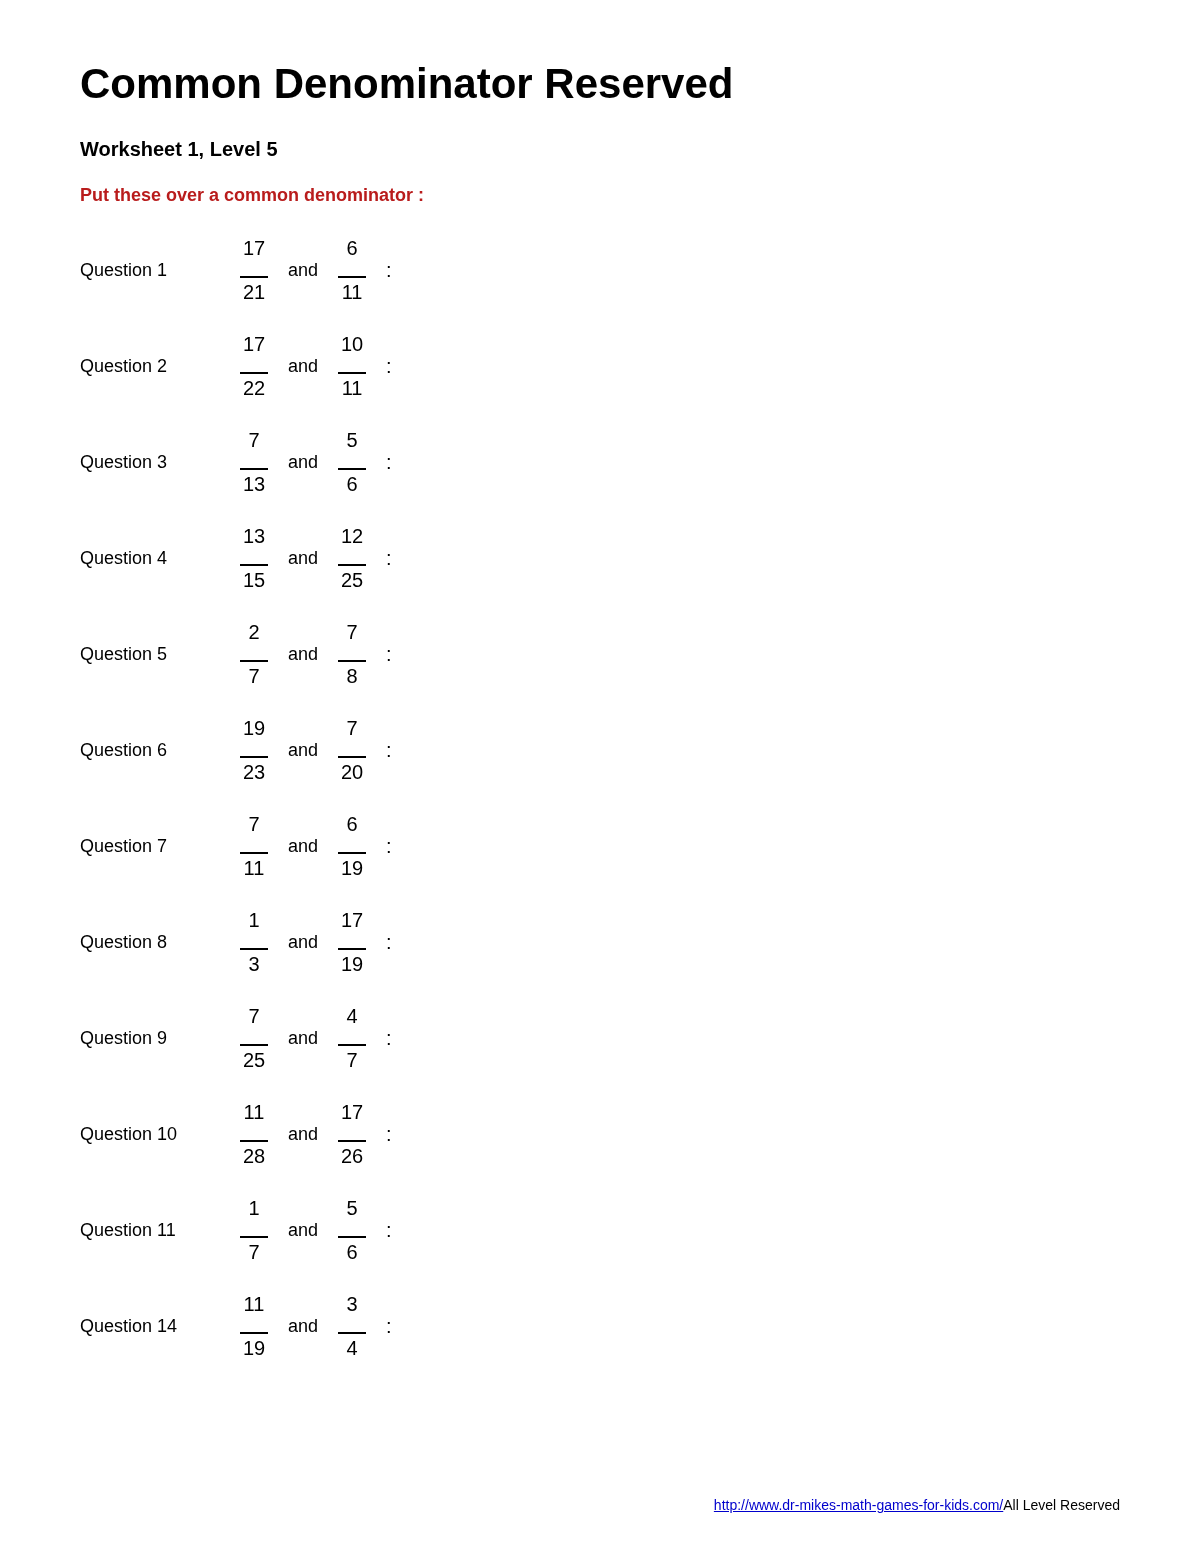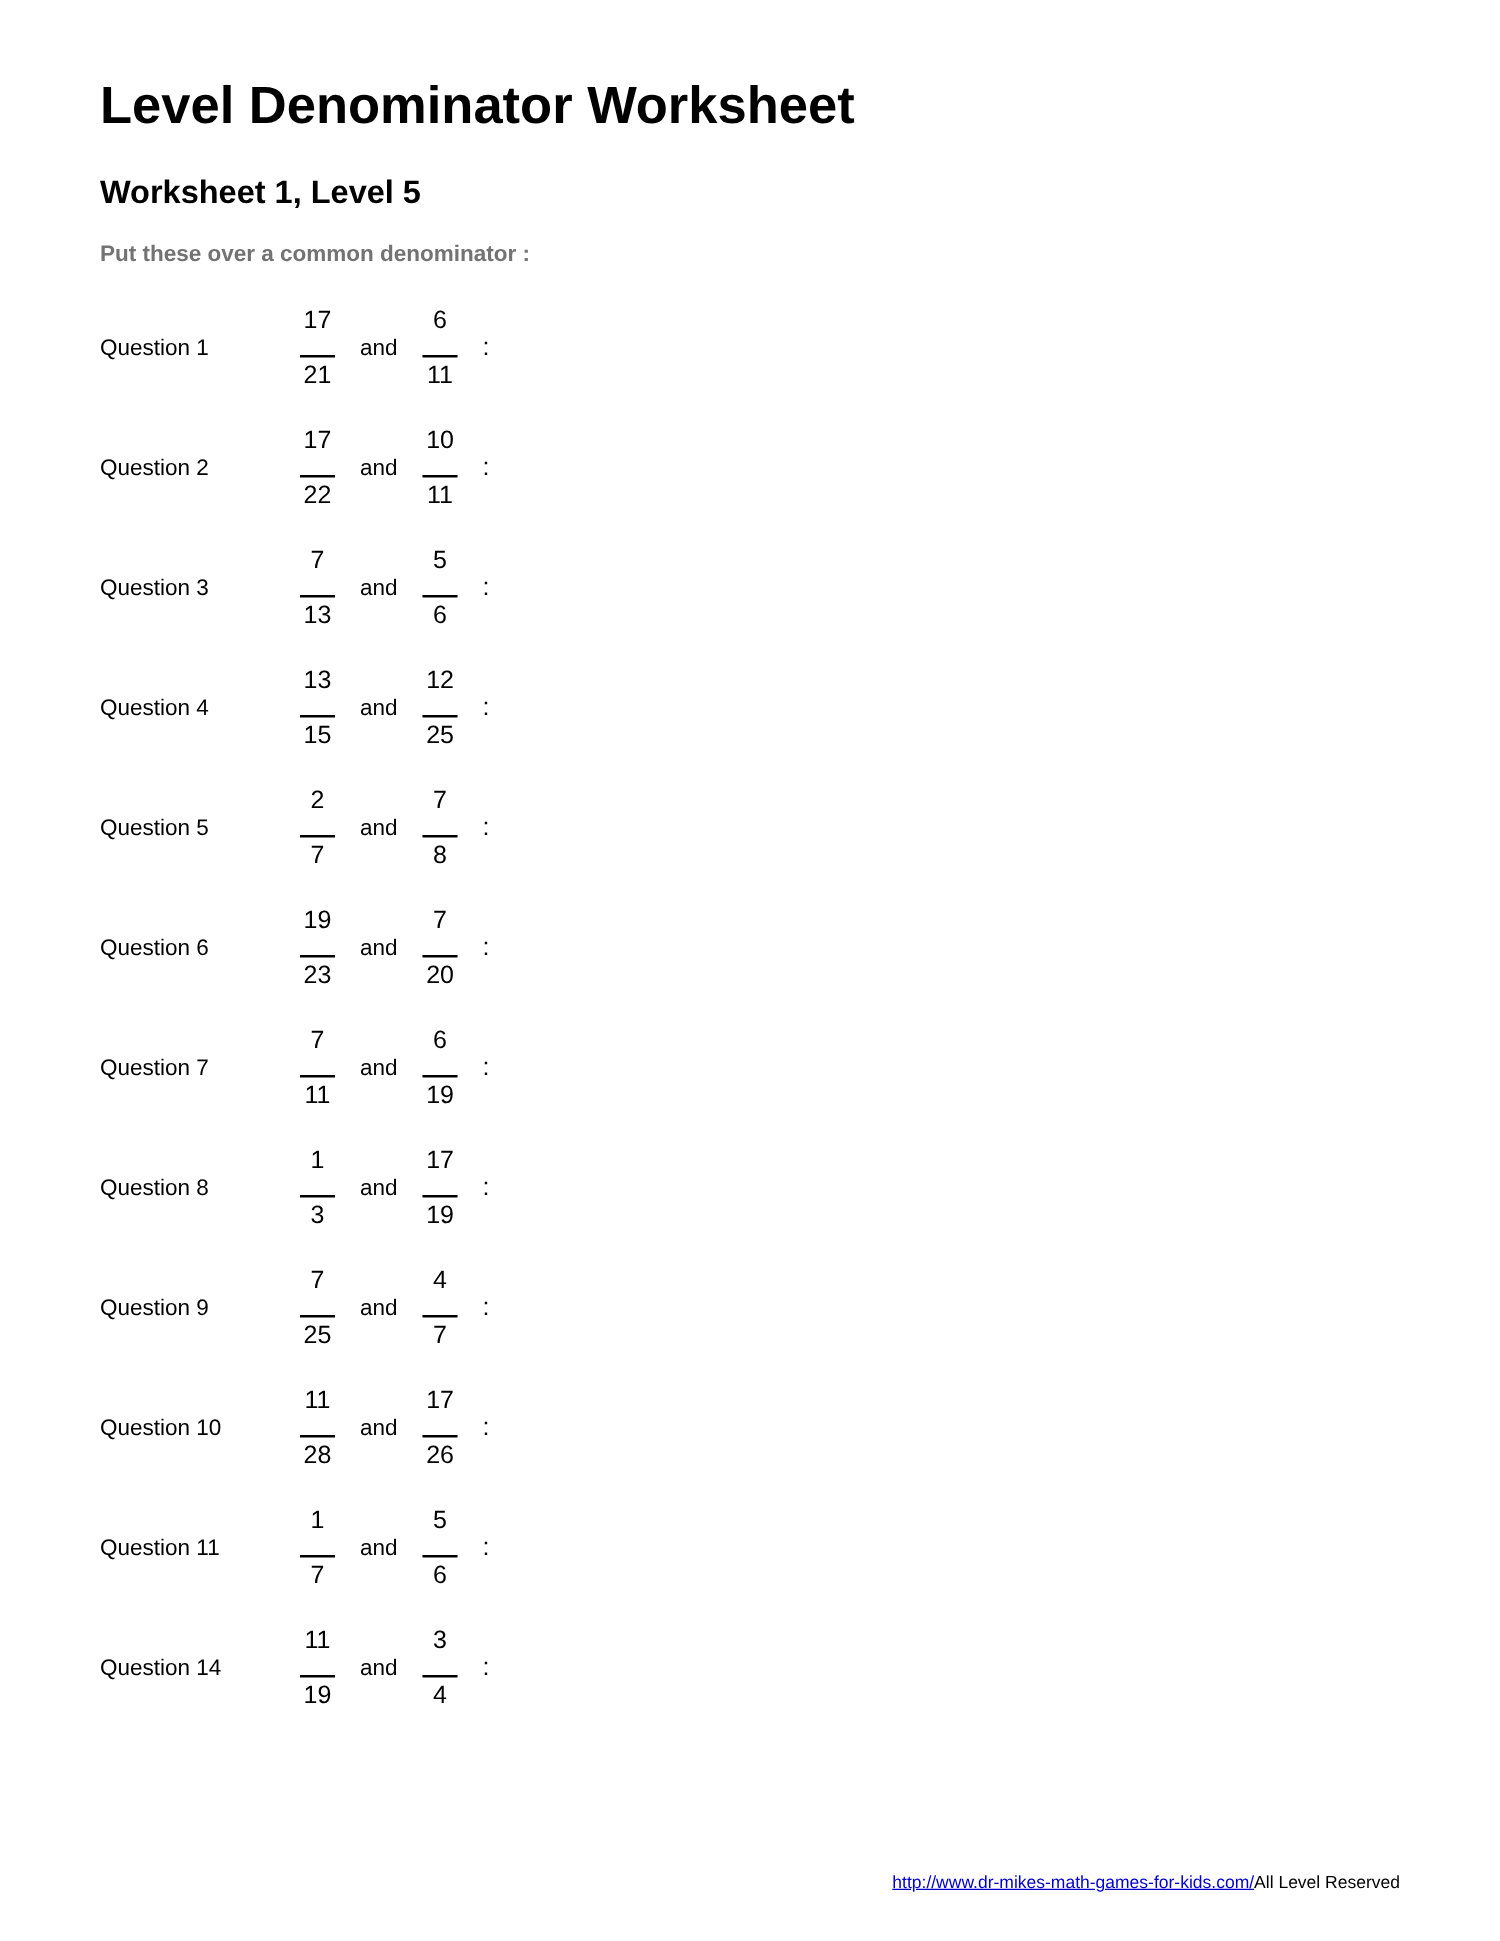--- a/index.html
+++ b/index.html
@@ -21,32 +21,32 @@
     .page-title {
       font-family: Arial, sans-serif;
       font-size: 42px;
       font-weight: 900;
       margin-bottom: 30px;
       color: #000;
     }
 
     .worksheet-subtitle {
       font-family: Arial, sans-serif;
-      font-size: 26px;
+      font-size: 20px;
       font-weight: 700;
       margin-bottom: 24px;
       color: #000;
     }
 
     .instructions {
       font-family: Arial, sans-serif;
       font-size: 18px;
       font-weight: 700;
       margin-bottom: 30px;
-      color: #737373;
+      color: #b91c1c;
     }
 
     .questions-list {
       list-style: none;
     }
 
     .question-row {
       display: flex;
       align-items: center;
       margin-bottom: 28px;
@@ -120,21 +120,21 @@
       text-decoration: underline;
     }
 
     .footer-rights {
       color: #000;
     }
   </style>
 </head>
 <body>
 
-<h1 class="page-title">Level Denominator Worksheet</h1>
+<h1 class="page-title">Common Denominator Reserved</h1>
 <h2 class="worksheet-subtitle">Worksheet 1, Level 5</h2>
 <p class="instructions">Put these over a common denominator :</p>
 
 <ul class="questions-list">
 <li class="question-row">
       <span class="question-label">Question 1</span>
       <span class="fraction-group">
         <span class="fraction">
           <span class="numerator">17</span>
           <span class="denominator">21</span>

